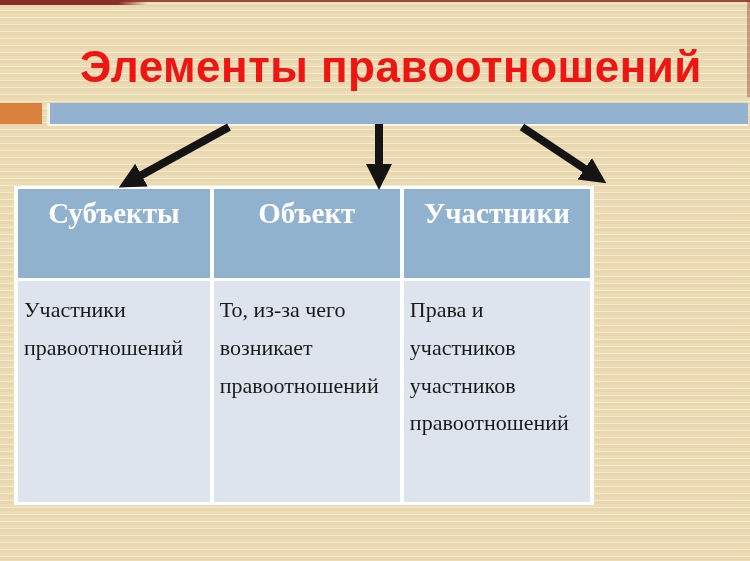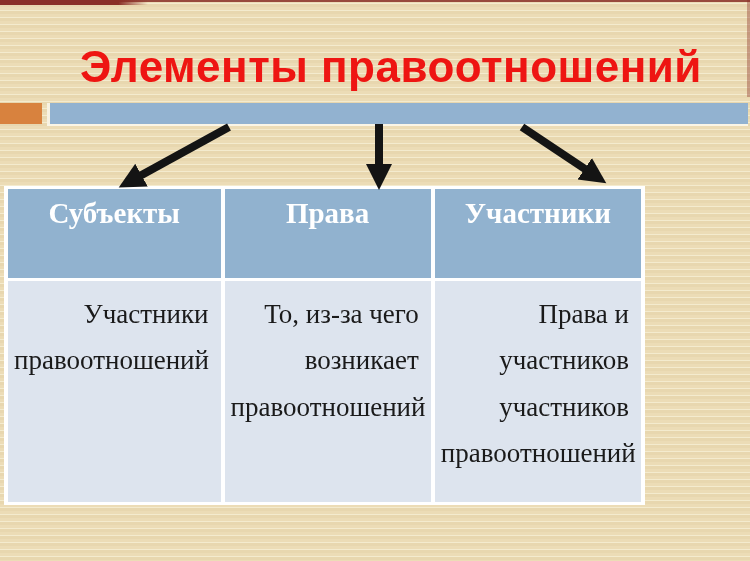--- a/index.html
+++ b/index.html
@@ -31,39 +31,39 @@
   .accent-row{position:absolute;top:103px;left:0;width:750px;height:21px;}
   .orange-block{position:absolute;left:0;top:0;width:42px;height:21px;background:var(--bar_orange);}
   .blue-bar{position:absolute;left:47px;top:0;width:698px;height:21px;
     background:var(--bar_blue);
     border-left:3px solid #f8f2e1;
     box-shadow:0 2px 0 #faf5e6;}
 
   .arrows{position:absolute;left:0;top:0;width:750px;height:561px;z-index:5;pointer-events:none;}
 
   .elements-table{
-    position:absolute;left:4px;top:186px;
-    width:641px;height:302px;
+    position:absolute;left:14px;top:186px;
+    width:580px;height:302px;
     border-collapse:separate;border-spacing:4px 3px;
     background:var(--table_gap);
     table-layout:fixed;
   }
   .elements-table th{
     height:80px;vertical-align:top;
     background:var(--header_bg);color:var(--header_text);
     font-family:"Liberation Serif",serif;
     font-size:29px;font-weight:bold;
     padding-top:8px;text-align:center;
   }
   .elements-table td{
     height:211px;vertical-align:top;
     background:var(--body_bg);color:var(--body_text);
     font-family:"Liberation Serif",serif;
-    font-size:27px;line-height:1.72;
-    padding:10px 12px 0 6px;text-align:right;
+    font-size:22px;line-height:1.72;
+    padding:10px 12px 0 6px;text-align:left;
   }
 </style>
 </head>
 <body>
 
 <div class="slide">
 
   <div class="top-line"></div>
   <div class="top-line-accent"></div>
   <div class="right-edge-accent"></div>
@@ -94,21 +94,21 @@
 
   <table class="elements-table">
     <colgroup>
         <col style="width:34%">
         <col style="width:33%">
         <col style="width:33%">
       </colgroup>
     <thead>
       <tr>
         <th>Субъекты</th>
-        <th>Права</th>
+        <th>Объект</th>
         <th>Участники</th>
       </tr>
     </thead>
     <tbody>
       <tr>
         <td>Участники правоотношений</td>
         <td>То, из-за чего возникает правоотношений</td>
         <td>Права и участников участников правоотношений</td>
       </tr>
     </tbody>

